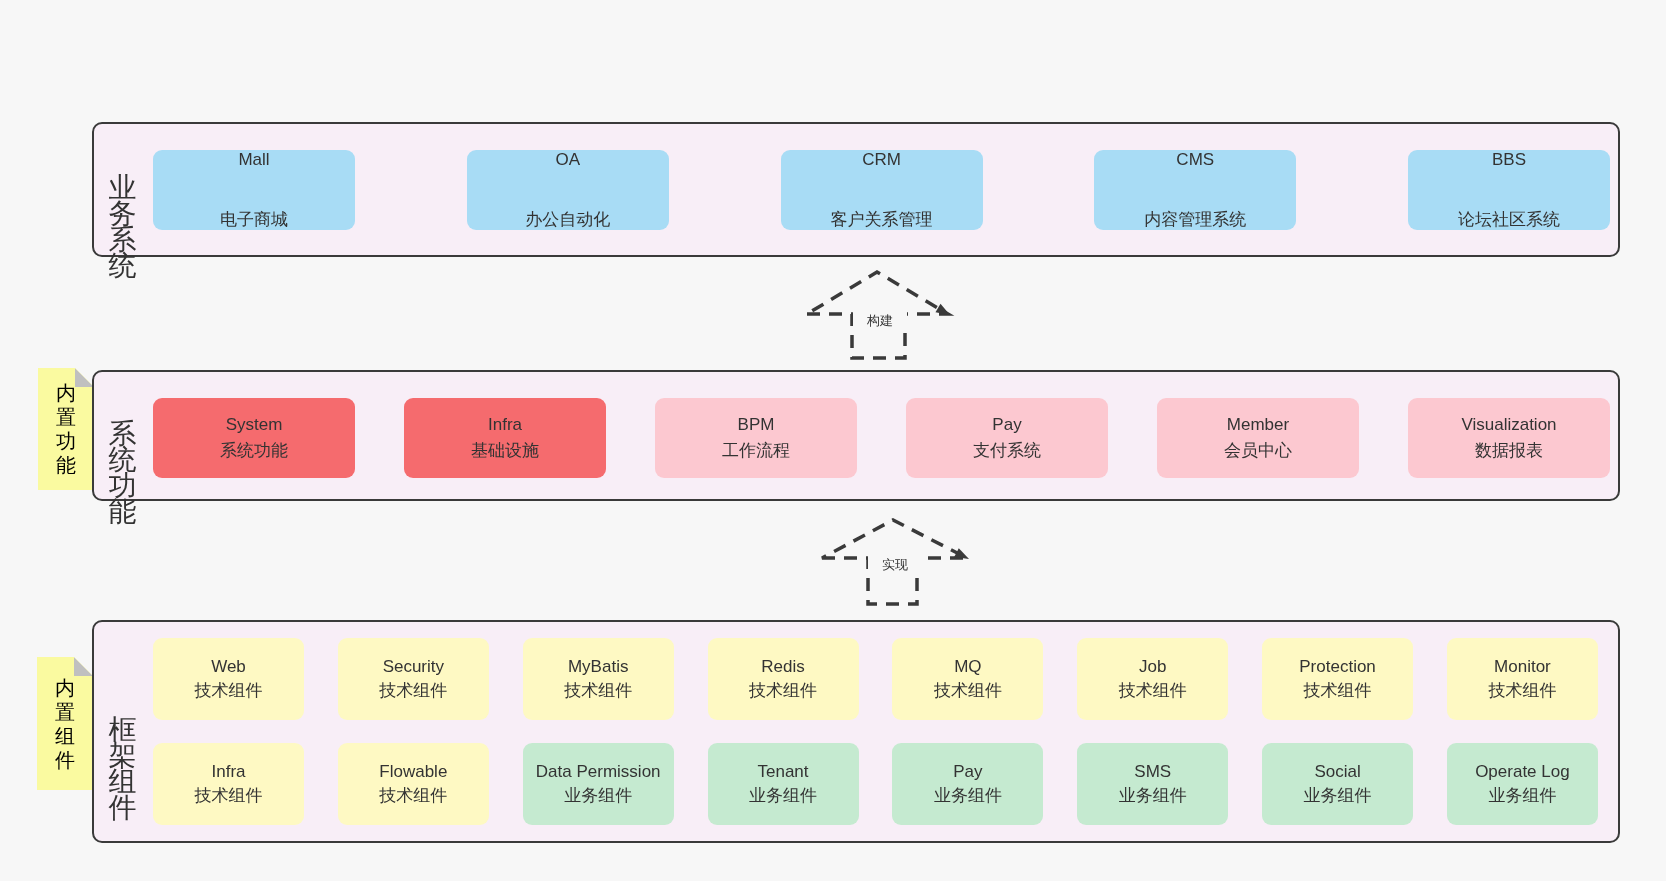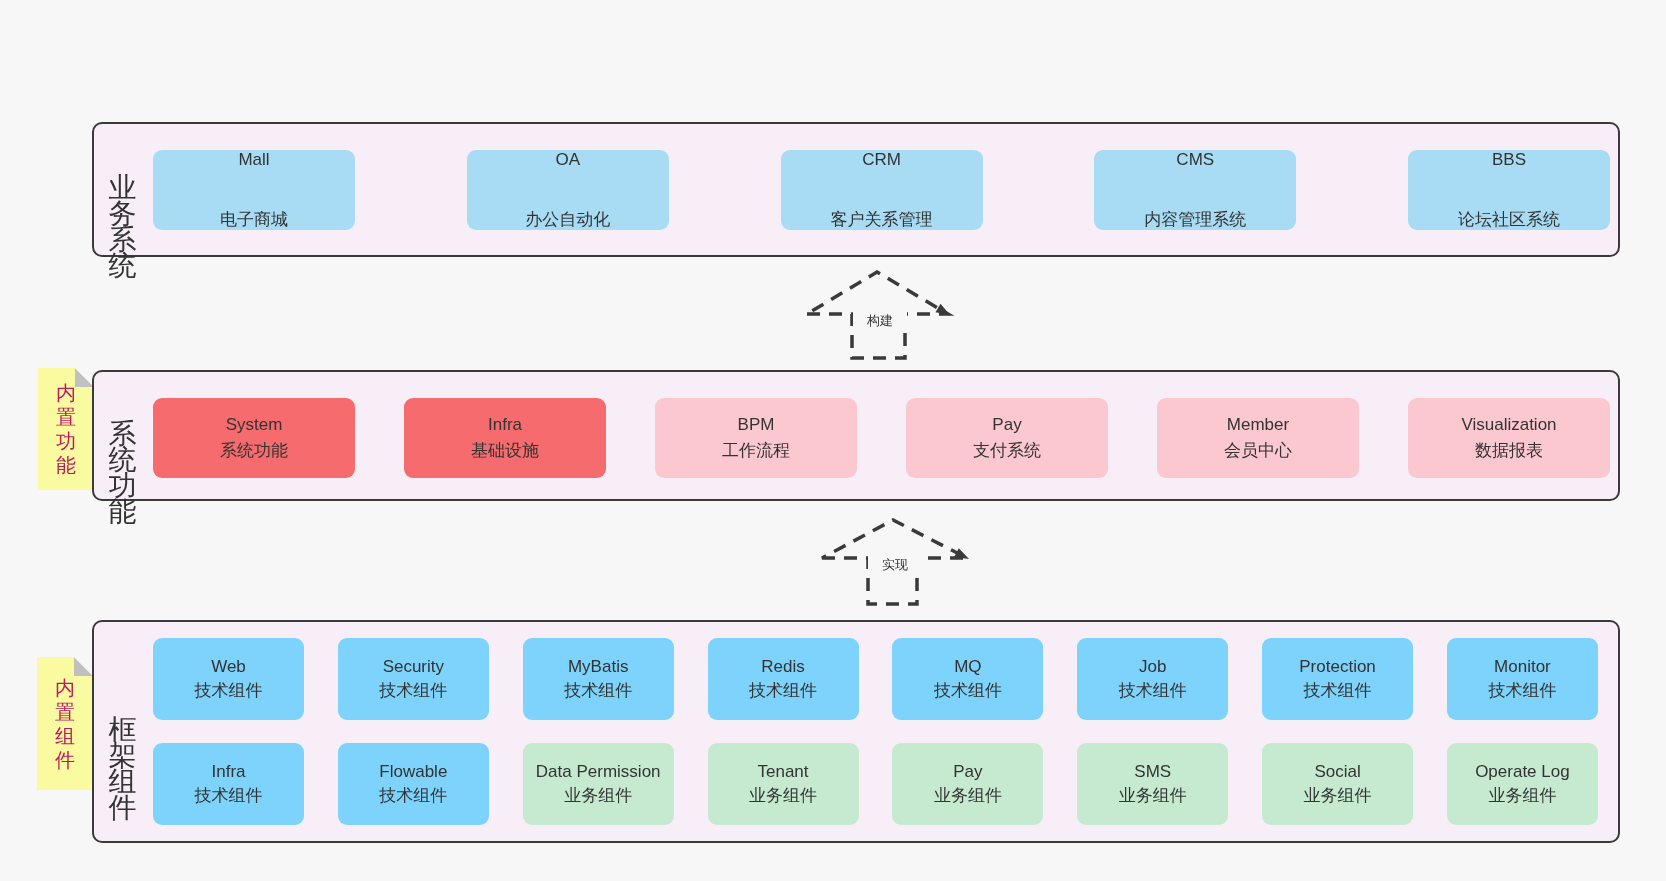--- a/index.html
+++ b/index.html
@@ -24,30 +24,30 @@
   .row-small-2 { left:59px; width:1445px; top:121px; }
 
   .box { box-sizing:border-box; border-radius:9px; display:flex; flex-direction:column;
          justify-content:center; align-items:center; text-align:center;
          font-size:17px; line-height:26px; color:#333; }
   .box-wide  { width:202px; height:80px; }
   .box-small { width:151px; height:82px; line-height:24px; }
   .blue  { background:#a8dcf5;gap:34px; }
   .red   { background:#f56b6e; }
   .pink  { background:#fcc8d0; }
-  .green { background:#7dd3fc; }
+  .green { background:#fef9c3; }
   .lightgreen { background:#c5ead0; }
 
   
   .sticky { position:absolute; background:#fafaa0; z-index:0;
             clip-path:polygon(0 0, calc(100% - 19px) 0, 100% 19px, 100% 100%, 0 100%);
             display:flex; align-items:center; justify-content:center; }
   .sticky .fold { position:absolute; top:0; right:0; width:19px; height:19px; background:#c0c0c0;
                   clip-path:polygon(0 0, 100% 100%, 0 100%); }
-  .sticky-text { width:1.1em; font-size:20px; line-height:24px; text-align:center; word-break:break-all; color:#be185d; }
+  .sticky-text { width:1.1em; font-size:20px; line-height:24px; text-align:center; word-break:break-all; color:#000000; }
   .sticky-modules    { left:38px; top:368px; width:56px; height:122px; }
   .sticky-components { left:37px; top:657px; width:56px; height:133px; }
   .layer { z-index:1; }
 
   
   .arrow-svg { position:absolute; z-index:2; pointer-events:none; }
   .arrow-path { fill:none; stroke:#3a3a3a; stroke-width:3.5; stroke-dasharray:13 9; }
   .arrow-head { fill:#3a3a3a; stroke:none; }
   .arrow-label { position:absolute; z-index:3; background:#f7f7f7; font-size:13px;
                  text-align:center; padding:1px 2px; color:#333; }

